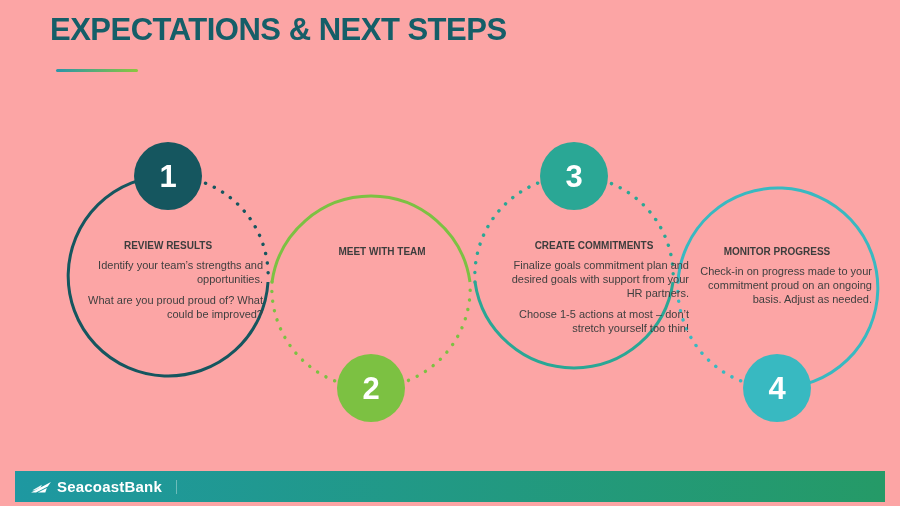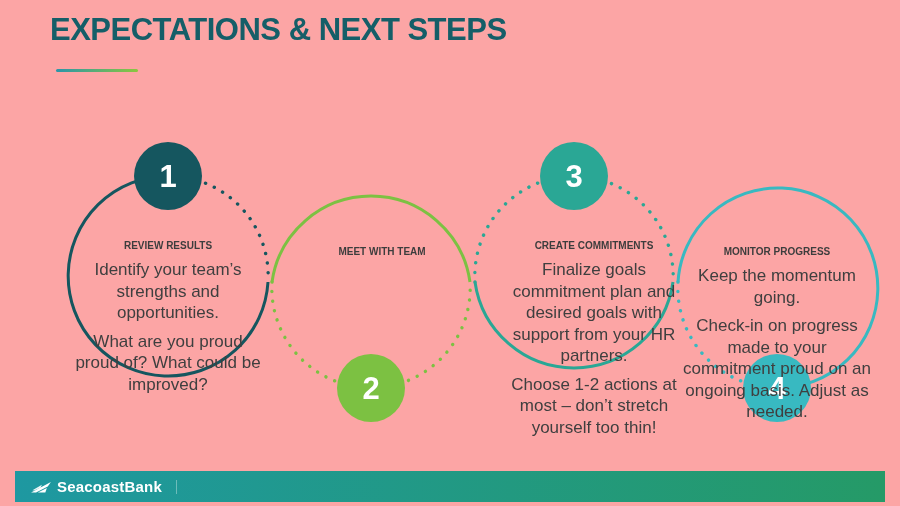--- a/index.html
+++ b/index.html
@@ -57,23 +57,24 @@
     color: #3f3f3f;
   }
   .step-text h3 {
     font-size: 10px;
     font-weight: bold;
     color: #3d3d3d;
     margin-bottom: 8px;
     letter-spacing: 0;
   }
   .step-text p {
-    font-size: 17px;
+    font-size: 11px;
     line-height: 1.27;
     margin-bottom: 7px;
+    text-align: right;
   }
   .step-text p:empty { display: none; }
 
   .step-1 { left: 73px;  top: 240px; }
   .step-2 { left: 276px; top: 246px; margin-left: 11px; }
   .step-3 { left: 479px; top: 240px; margin-left: 20px; }
   .step-4 { left: 682px; top: 246px; }
 
   .footer-bar {
     position: absolute;
@@ -148,26 +149,25 @@
   </div>
 
   <div class="step-text step-2">
     <h3>MEET WITH TEAM</h3>
 
   </div>
 
   <div class="step-text step-3">
     <h3>CREATE COMMITMENTS</h3>
     <p>Finalize goals commitment plan and desired goals with support from your HR partners.</p>
-    <p>Choose 1-2 actions at most – don’t stretch yourself too thin!</p>
+    <p>Choose 1-5 actions at most – don’t stretch yourself too thin!</p>
   </div>
 
   <div class="step-text step-4">
     <h3>MONITOR PROGRESS</h3>
-    <p>Keep the momentum going.</p>
     <p>Check-in on progress made to your commitment proud on an ongoing basis. Adjust as needed.</p>
   </div>
 
   <div class="footer-bar">
     <div class="brand">
       <svg width="24" height="18" viewBox="0 0 26 20" xmlns="http://www.w3.org/2000/svg">
         <path d="M2 16 L24 4.5 L20.5 9.5 L7.5 16 Z" fill="#ffffff"></path>
         <path d="M9.5 16 L19.5 11 L17.8 16 Z" fill="#ffffff"></path>
         <path d="M3.5 13.5 L14 7.5 L12.5 10.8 L5.5 13.8 Z" fill="#ffffff" opacity="0.9"></path>
       </svg>

